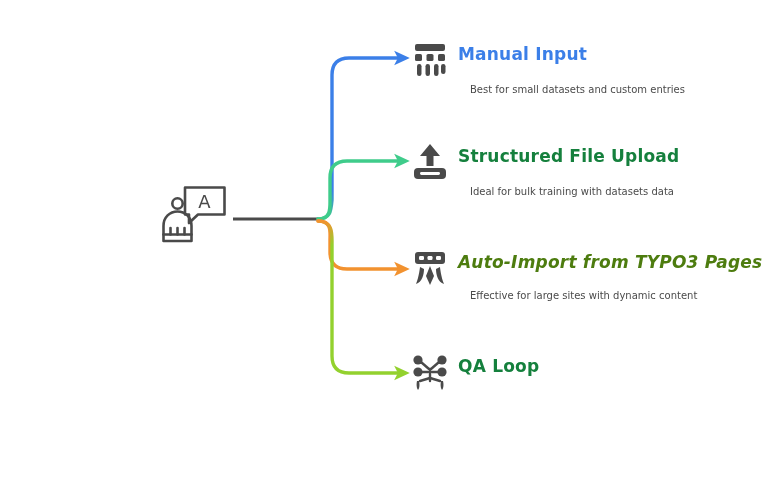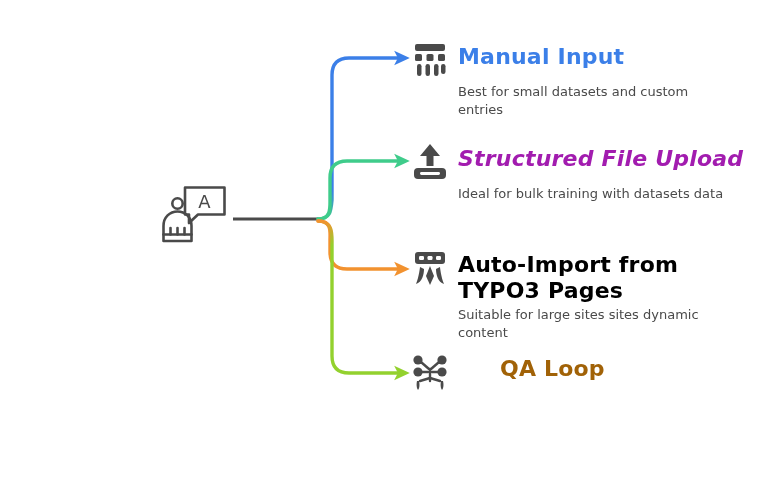--- a/index.html
+++ b/index.html
@@ -48,44 +48,44 @@
   }
   .branch-icon {
     flex: 0 0 auto;
     width: 36px;
     height: 38px;
     margin-top: 1px;
   }
   .branch-title {
     font-family: "DejaVu Sans", sans-serif;
     font-weight: 700;
-    font-size: 22px;
+    font-size: 17px;
     line-height: 1.18;
     letter-spacing: 0.2px;
     margin: 0;
     padding-top: 4px;
   }
   .branch-desc {
     font-family: "DejaVu Sans", sans-serif;
-    font-size: 13px;
+    font-size: 10px;
     line-height: 1.38;
     color: #4a4a4a;
-    margin: 4px 0 0 46px;
+    margin: 4px 0 0 58px;
     max-width: 268px;
   }
 
   .b1 { top: 40px; }
   .b2 { top: 142px; }
   .b3 { top: 248px; }
   .b4 { top: 352px; }
 
   .b1 .branch-title { color: #3b7fe8; }
-  .b2 .branch-title { color: #a21caf; font-style: italic; }
-  .b3 .branch-title { color: #000000; }
-  .b4 .branch-title { color: #a16207; margin-left: 42px; }
+  .b2 .branch-title { color: #15803d; }
+  .b3 .branch-title { color: #4d7c0f; font-style: italic; }
+  .b4 .branch-title { color: #15803d; }
 
   .b3 .branch-desc { margin-top: 2px; }
 </style>
 </head>
 <body>
 
 <div id="canvas">
 
   <svg id="connectors" viewBox="0 0 768 489" xmlns="http://www.w3.org/2000/svg">
     <defs>
@@ -194,21 +194,21 @@
           </g>
           <g fill="#ffffff">
             <rect x="7" y="7" width="5" height="4" rx="1.2"></rect>
             <rect x="15.5" y="7" width="5" height="4" rx="1.2"></rect>
             <rect x="24" y="7" width="5" height="4" rx="1.2"></rect>
           </g>
         </svg>
       </div>
       <h3 class="branch-title">Auto-Import from TYPO3 Pages</h3>
     </div>
-    <p class="branch-desc">Suitable for large sites sites dynamic content</p>
+    <p class="branch-desc">Effective for large sites with dynamic content</p>
   </div>
 
   <div class="branch b4">
     <div class="branch-head">
       <div class="branch-icon">
         <svg viewBox="0 0 36 38" xmlns="http://www.w3.org/2000/svg">
           <g fill="#4a4a4a">
             <circle cx="6" cy="7" r="4.6"></circle>
             <circle cx="30" cy="7" r="4.6"></circle>
             <circle cx="6" cy="19" r="4.6"></circle>

